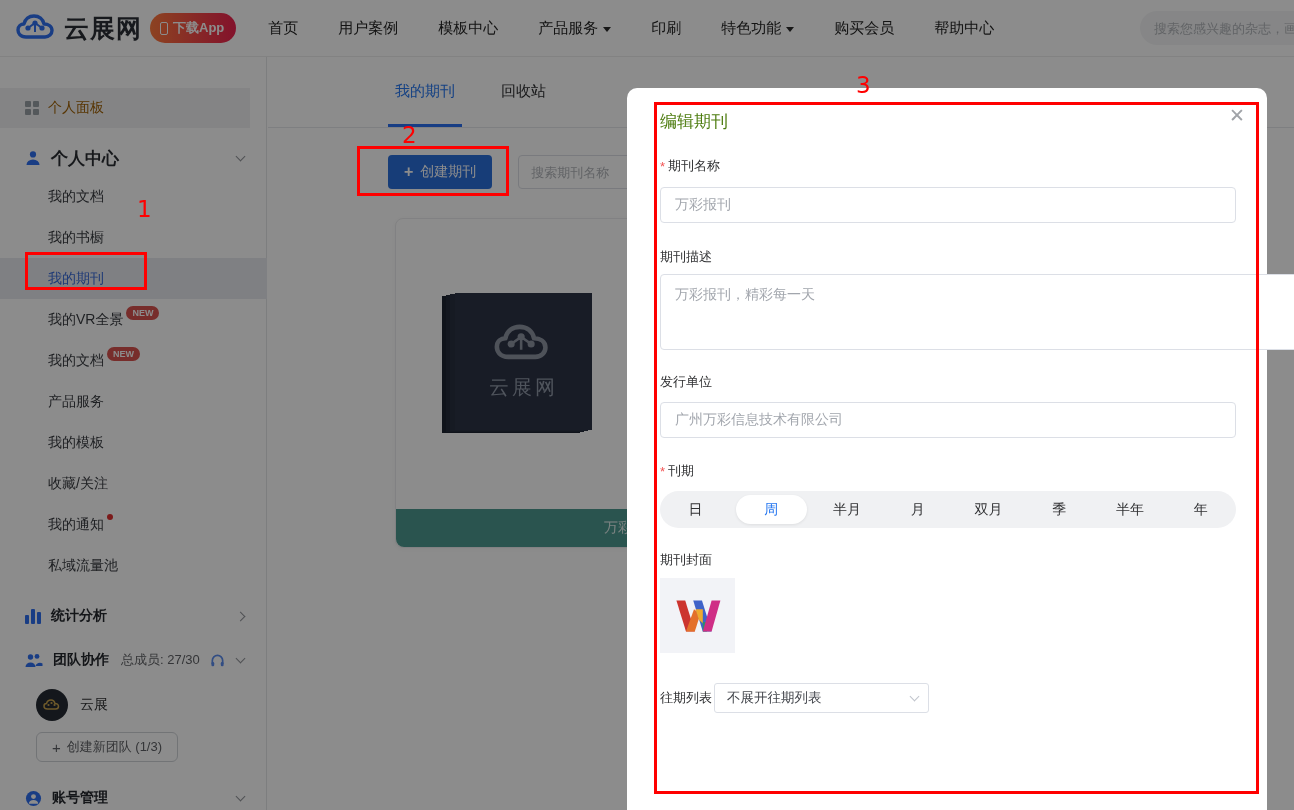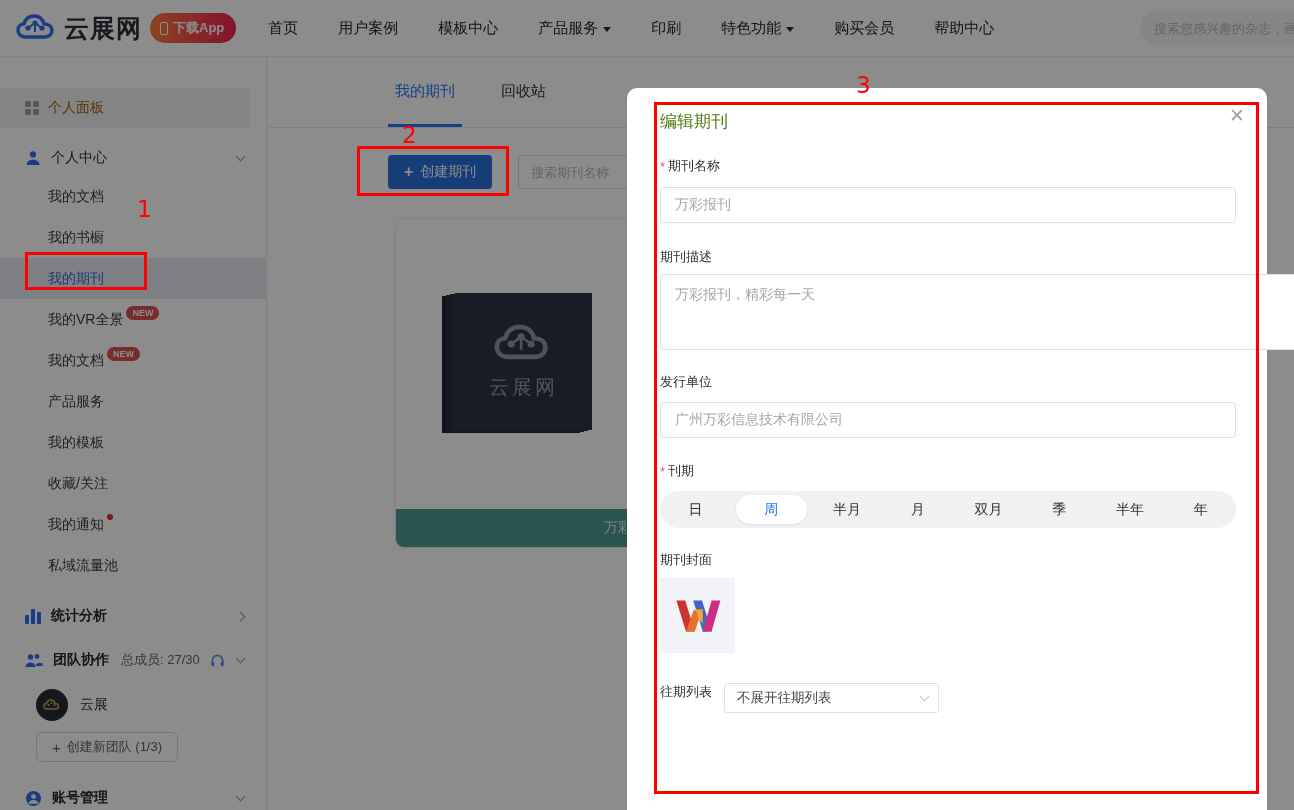--- a/index.html
+++ b/index.html
@@ -24,21 +24,21 @@
                 border:none; outline:none; border-radius:17px; padding:0 14px; font-size:13px; color:#6b6e73; }
   .nav-search::placeholder { color:#b2b5ba; }
 
   
   .sidebar { position:absolute; left:0; top:57px; width:267px; bottom:0; background:#fff; border-right:1px solid #e3e5e8; }
   .side-dash { margin-top:31px; width:250px; height:40px; background:#f0f1f2; display:flex; align-items:center;
                padding-left:25px; gap:9px; font-size:14px; color:#a16207; }
   .grid-ico { width:14px; height:14px; display:grid; grid-template-columns:6px 6px; grid-template-rows:6px 6px; gap:2px; }
   .grid-ico i { background:#9aa0a6; border-radius:1px; }
   .side-group { margin-top:12px; height:36px; display:flex; align-items:center; padding:0 22px 0 25px; gap:10px;
-                font-size:14px; font-weight:normal; color:#2b2e33; cursor:pointer; }
+                font-size:17px; font-weight:bold; color:#2b2e33; cursor:pointer; }
   .side-group .chev { margin-left:auto; }
   .chev { width:7px; height:7px; border-right:1.5px solid #909399; border-bottom:1.5px solid #909399; display:inline-block; }
   .chev-down { transform:rotate(45deg); margin-top:-3px; }
   .chev-right { transform:rotate(-45deg); }
   .side-sub { height:41px; display:flex; align-items:center; padding-left:48px; font-size:14px; color:#3a3d42; cursor:pointer; }
   .side-sub.selected { background:#e8eaee; color:#3a6bd8; width:267px; }
   .new-badge { margin-left:3px; background:#d9534f; color:#fff; font-size:9px; font-weight:bold;
                border-radius:8px; padding:2px 6px; transform:translateY(-7px); display:inline-block; }
   .red-dot { width:6px; height:6px; background:#e03131; border-radius:50%; display:inline-block; transform:translateY(-8px); margin-left:3px; }
   .side-sec { height:44px; display:flex; align-items:center; padding:0 22px 0 25px; gap:10px; font-size:14px;
@@ -94,21 +94,21 @@
              padding:0 14px; font-size:14px; color:#a2a6ad; outline:none; display:block; }
   .f-textarea { margin-top:8px; width:656px; height:76px; border:1px solid #dcdfe6; border-radius:4px;
                 padding:9px 14px; font-size:14px; color:#a2a6ad; outline:none; resize:none; display:block; line-height:20px; }
   .seg { margin-top:11px; width:576px; height:37px; background:#f0f1f3; border-radius:19px; display:flex; }
   .seg-opt { flex:1; display:flex; align-items:center; justify-content:center; font-size:14px; color:#303133; cursor:pointer; }
   .seg-opt.sel { background:#fff; border-radius:16px; margin:4px 5px; color:#2878f0; box-shadow:0 1px 3px rgba(0,0,0,0.08); }
   .cover-row { margin-top:9px; display:flex; gap:18px; }
   .cover-thumb { width:75px; height:75px; background:#f2f3f7; display:flex; align-items:center; justify-content:center; }
   .cover-tips { display:flex; flex-direction:column; justify-content:space-between; padding:1px 0; }
   .tip { font-size:14px; color:#9b9ea3; line-height:19px; }
-  .list-row { margin-top:30px; display:flex; align-items:flex-start; gap:12px; }
+  .list-row { margin-top:30px; display:flex; align-items:center; gap:2px; }
   .list-label { font-size:13px; color:#303133; }
   .f-select { width:215px; height:30px; border:1px solid #dcdfe6; border-radius:3px; display:flex; align-items:center;
               padding:0 10px 0 12px; font-size:13.5px; color:#44474d; cursor:pointer; }
   .f-select .chev { margin-left:auto; border-color:#c0c4cc; }
   .modal-footer { margin-top:39px; display:flex; justify-content:flex-end; gap:12px; padding-right:5px; }
   .btn-cancel { width:70px; height:34px; background:#fff; border:1px solid #dcdfe6; border-radius:4px;
                 font-size:14px; color:#303133; cursor:pointer; }
   .btn-ok { width:72px; height:34px; background:#2878f0; border:none; border-radius:4px;
             font-size:14px; font-weight:bold; color:#fff; cursor:pointer; }
 

